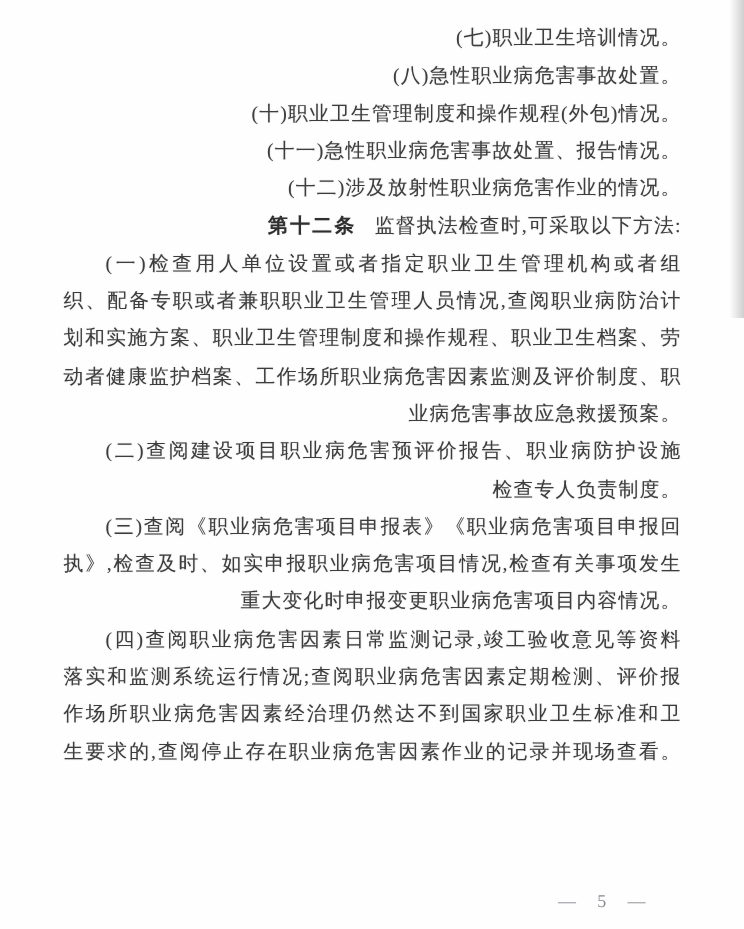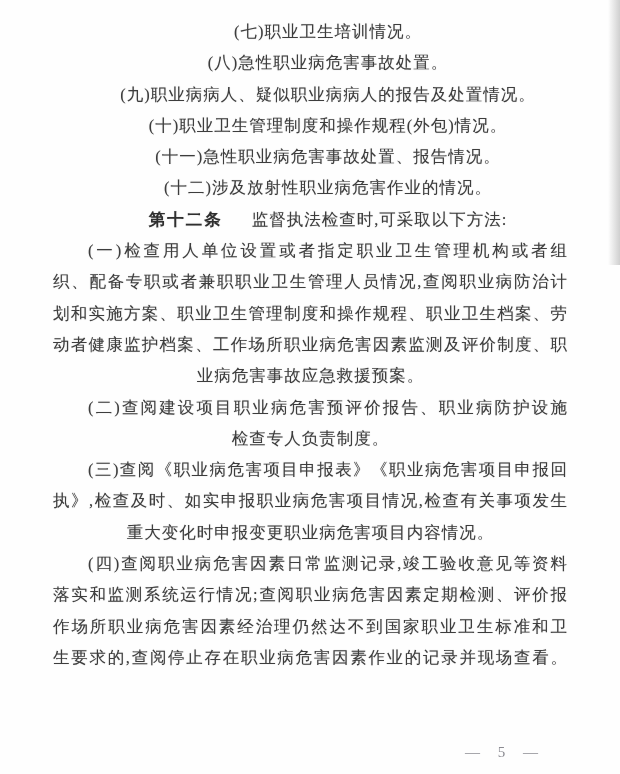--- a/index.html
+++ b/index.html
@@ -21,36 +21,36 @@
     left: 53px;
     top: 16px;
     width: 515px;
   }
   .line {
     font-size: 16.5px;
     line-height: 31.3px;
     height: 31.3px;
     letter-spacing: 1px;
     white-space: nowrap;
-    text-align: center;
+    text-align: right;
     text-shadow: 0 0 1px rgba(70, 70, 70, 0.35);
   }
   .line.indent {
     padding-left: 35px;
   }
   .line.justify {
     white-space: normal;
     text-align: justify;
     text-align-last: justify;
   }
   .line b {
     font-weight: 700;
     color: #2f2f2f;
     letter-spacing: 2px;
-    margin-right: 29px;
+    margin-right: 15px;
   }
   .scan-edge {
     position: absolute;
     top: 0;
     right: 0;
     width: 12px;
     height: 265px;
     background: linear-gradient(to right, rgba(170,170,170,0), rgba(150,150,150,0.45));
     pointer-events: none;
   }
@@ -64,21 +64,20 @@
     color: #8a8a91;
   }
 </style>
 </head>
 <body>
 
 <div class="page">
   <div class="doc-body" id="doc-body">
       <div class="line indent">(七)职业卫生培训情况。</div>
       <div class="line indent">(八)急性职业病危害事故处置。</div>
-      <div class="line indent">(九)职业病病人、疑似职业病病人的报告及处置情况。</div>
       <div class="line indent">(十)职业卫生管理制度和操作规程(外包)情况。</div>
       <div class="line indent">(十一)急性职业病危害事故处置、报告情况。</div>
       <div class="line indent">(十二)涉及放射性职业病危害作业的情况。</div>
       <div class="line indent"><b>第十二条</b>监督执法检查时,可采取以下方法:</div>
       <div class="line indent justify">(一)检查用人单位设置或者指定职业卫生管理机构或者组</div>
       <div class="line justify">织、配备专职或者兼职职业卫生管理人员情况,查阅职业病防治计</div>
       <div class="line justify">划和实施方案、职业卫生管理制度和操作规程、职业卫生档案、劳</div>
       <div class="line justify">动者健康监护档案、工作场所职业病危害因素监测及评价制度、职</div>
       <div class="line">业病危害事故应急救援预案。</div>
       <div class="line indent justify">(二)查阅建设项目职业病危害预评价报告、职业病防护设施</div>

